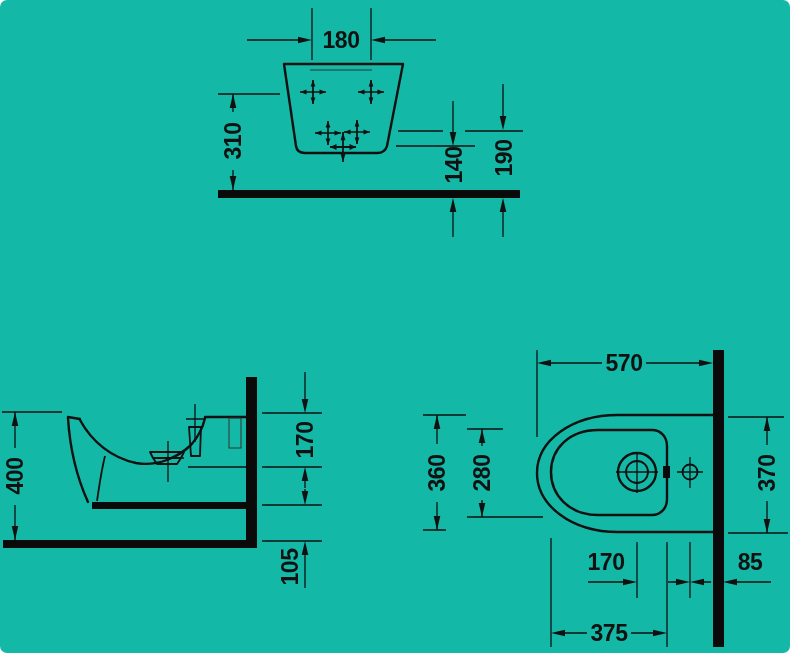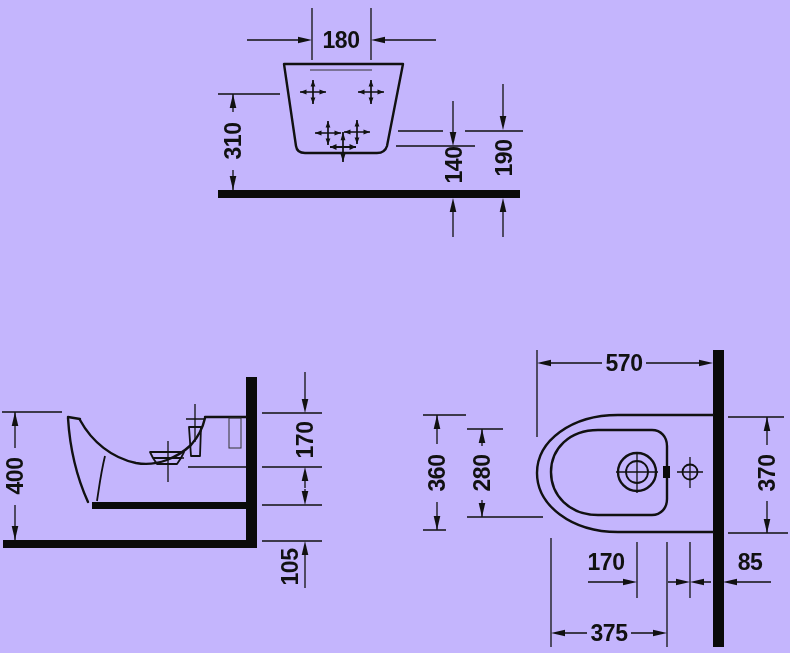--- a/index.html
+++ b/index.html
@@ -1,16 +1,16 @@
 <!DOCTYPE html>
 <html><head>
 <meta charset="utf-8">
 <style>
   html,body{margin:0;padding:0;background:#ffffff;}
-  .stage{position:relative;width:790px;height:653px;background:#c4b5fd;overflow:hidden;}
+  .stage{position:relative;width:790px;height:653px;background:#14b8a6;overflow:hidden;border-radius:7px;}
   svg{display:block;}
   text{font-family:"Liberation Sans",sans-serif;font-weight:bold;font-size:23px;fill:#111;letter-spacing:-0.5px;}
   .thin{stroke:#111;stroke-width:1.3;fill:none;}
   .outline{stroke:#111;stroke-width:2.4;fill:none;stroke-linejoin:round;stroke-linecap:round;}
   .outline2{stroke:#111;stroke-width:1.8;fill:none;stroke-linejoin:round;}
   .faint{stroke:#333;stroke-width:1;fill:none;}
   .bar{fill:#0a0a0a;}
   .ah{fill:#111;}
 </style>
 </head>

